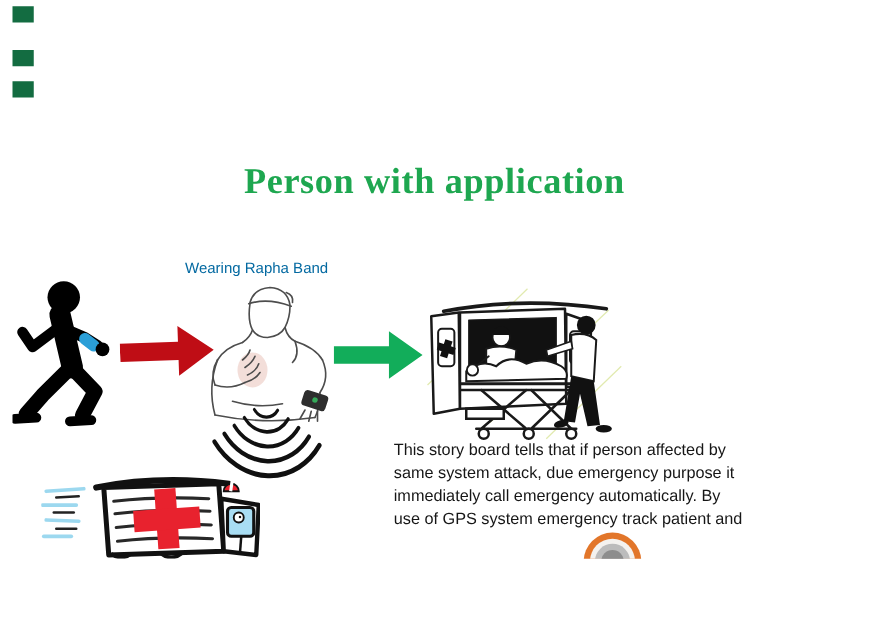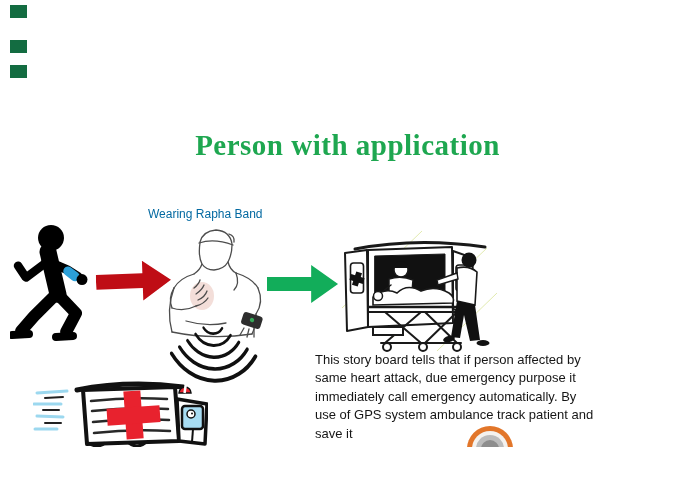--- a/index.html
+++ b/index.html
@@ -183,24 +183,23 @@
       <circle cx="158" cy="37" r="4" fill="#fff" stroke="#111" stroke-width="1.5"></circle>
       <circle cx="159" cy="36.5" r="1" fill="#111"></circle>
       <path d="M160,52 L159,65" stroke="#111" stroke-width="2"></path>
       <path d="M146,16 a6,6 0 0 1 12,0 Z" fill="#e8222e" stroke="#111" stroke-width="1.5"></path>
       <rect x="151" y="6" width="2.5" height="10" fill="#fff" transform="rotate(8 152 11)"></rect>
       <path d="M56,66 q8,6 16,0 M96,66 q8,6 16,0" fill="none" stroke="#111" stroke-width="3"></path>
     </svg>
 
     <div class="story">
       <div>This story board tells that if person affected by</div>
-      <div>same heart attack, due emergency purpose it</div>
+      <div>same system attack, due emergency purpose it</div>
       <div>immediately call emergency automatically. By</div>
-      <div>use of GPS system ambulance track patient and</div>
-      <div>save it</div>
+      <div>use of GPS system emergency track patient and</div>
     </div>
 
     <div class="badge">
       <div class="r2"></div>
       <div class="r3"></div>
       <div class="r4"></div>
     </div>
 
   </div>
 </div>

